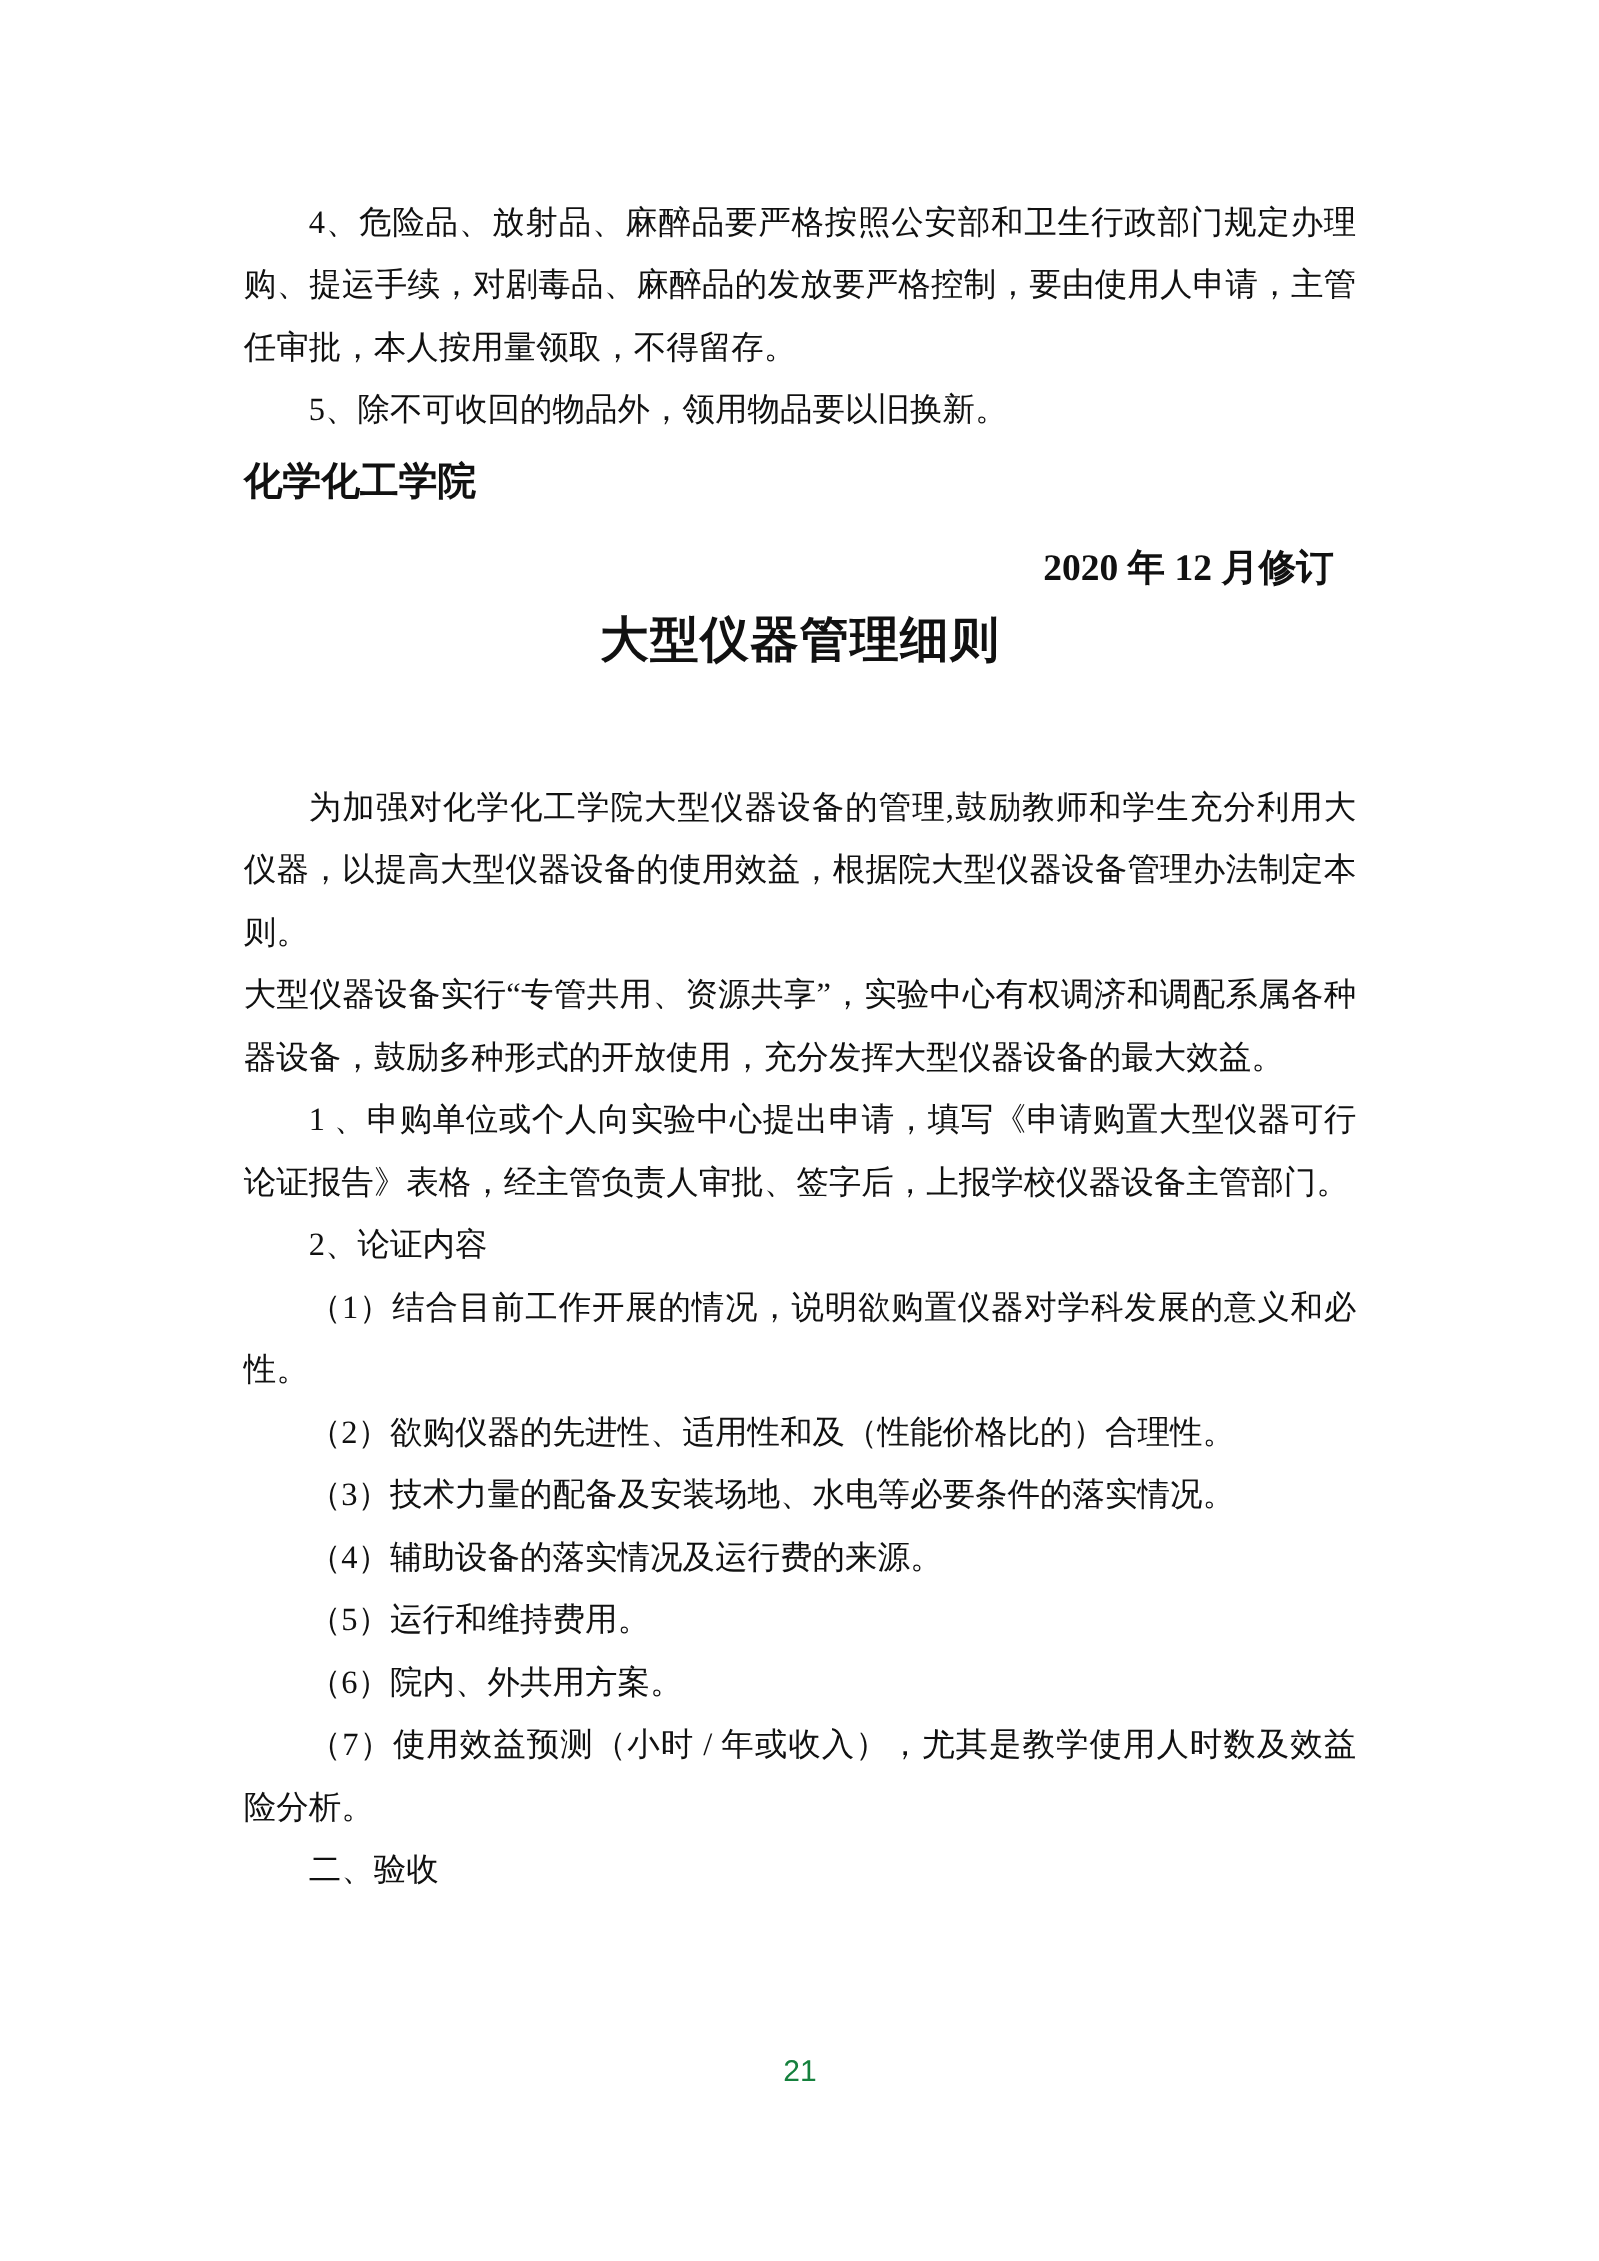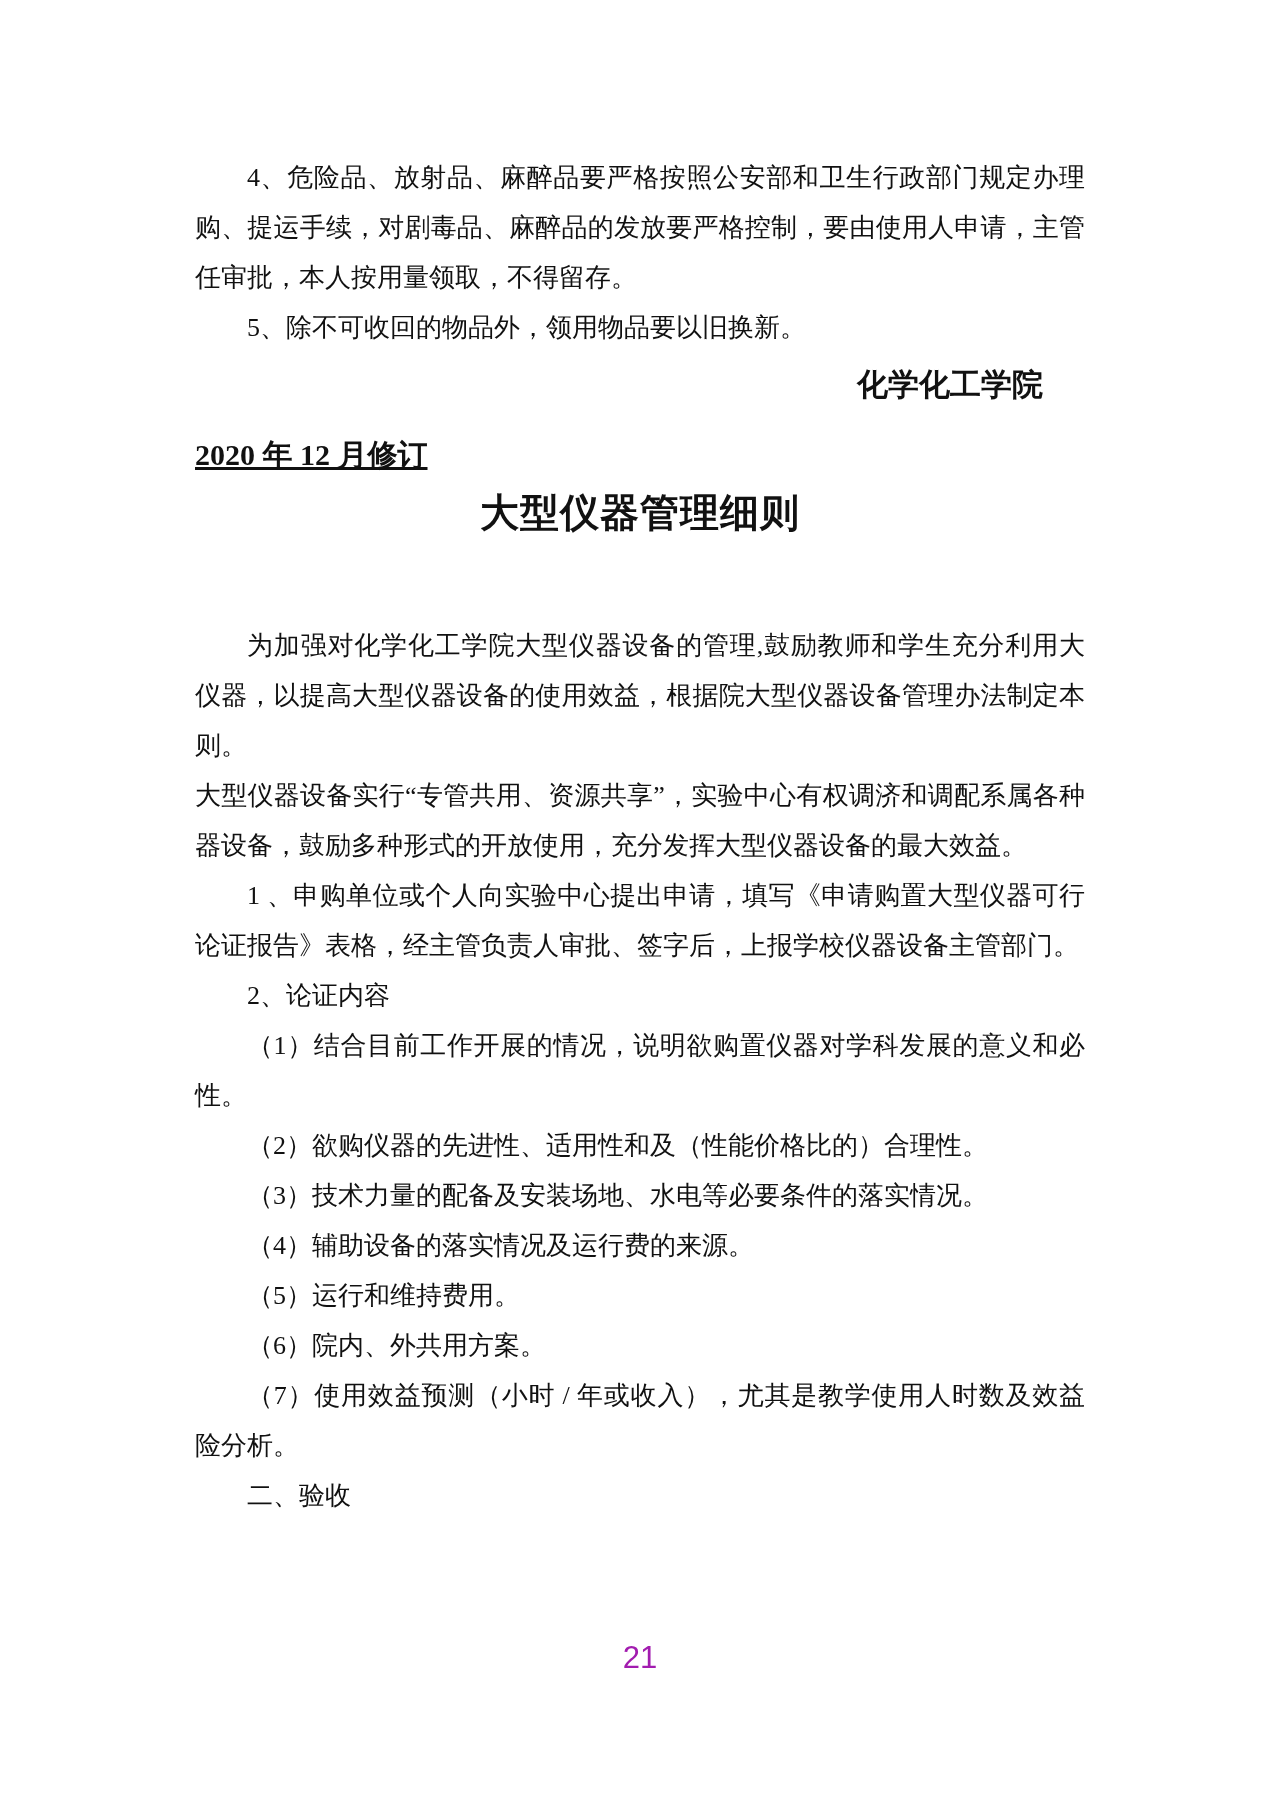--- a/index.html
+++ b/index.html
@@ -33,51 +33,50 @@
     text-align-last: justify;
     overflow: hidden;
   }
   .indent { text-indent: 52px; }
   .sig {
     margin-top: 4px;
     font-size: 31px;
     line-height: 56px;
     height: 56px;
     font-weight: bold;
-    text-align: right;
+    text-align: left;
     padding-right: 42px;
     box-sizing: border-box;
   }
   .rev {
     margin-top: 14px;
     font-size: 30px;
     line-height: 56px;
     height: 56px;
     font-weight: bold;
-    text-align: left;
+    text-align: right;
     padding-right: 18px;
     box-sizing: border-box;
-    text-decoration: underline;
   }
   .doc-title {
     font-size: 39px;
     line-height: 60px;
     height: 60px;
     font-weight: bold;
     text-align: center;
     letter-spacing: 1px;
   }
   .first-body { margin-top: 78px; }
   .pagenum {
     margin-top: 109px;
     font-family: "Liberation Sans", "DejaVu Sans", sans-serif;
-    font-size: 31px;
+    font-size: 24px;
     line-height: 56px;
     height: 56px;
-    color: #a21caf;
+    color: #15803d;
     text-align: center;
   }
 </style>
 </head>
 <body>
 
 <div class="page">
   <div class="textarea">
 
     <div class="ln indent fill">4、危险品、放射品、麻醉品要严格按照公安部和卫生行政部门规定办理采</div>

